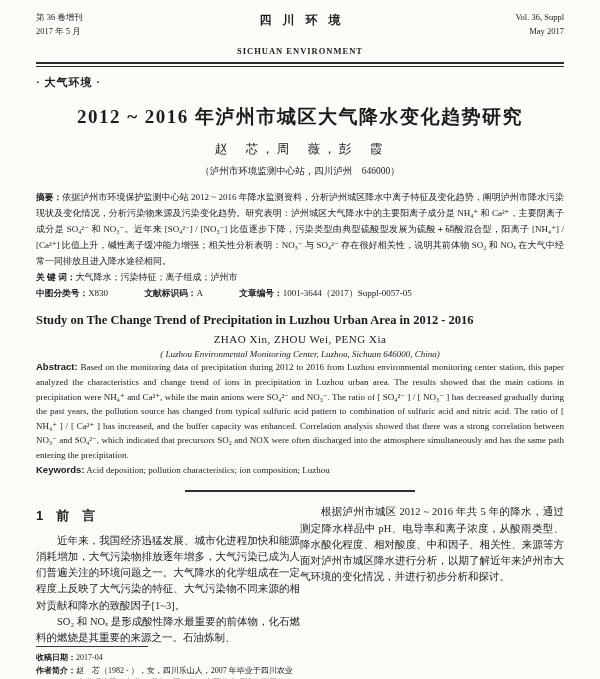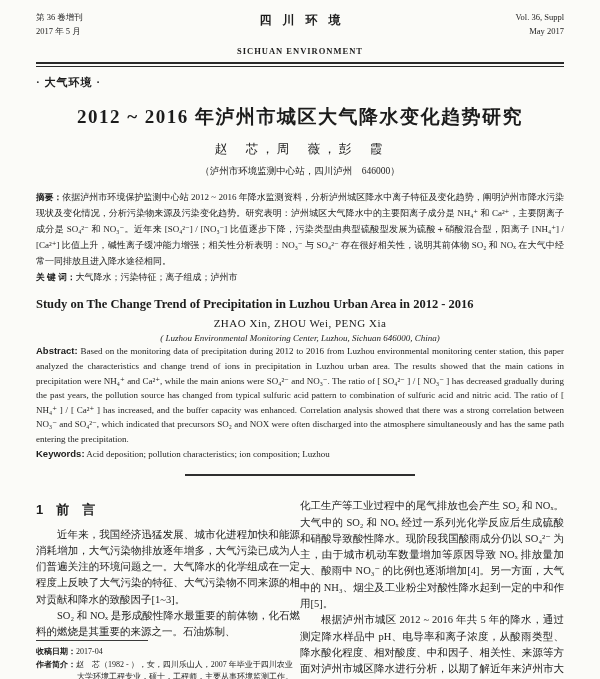--- a/index.html
+++ b/index.html
@@ -39,21 +39,21 @@
   .title-en { text-align: left; font-size: 12.5px; font-weight: bold; margin-top: 13px; }
   .authors-en { text-align: center; font-size: 11px; letter-spacing: .5px; margin-top: 5px; }
   .affil-en { text-align: center; font-size: 9px; font-style: italic; margin-top: 4px; }
   .abstract-en { font-size: 9px; line-height: 1.62; text-align: justify; }
   .abstract-en b, .kw-en b { font-family: "Liberation Sans", "DejaVu Sans", sans-serif; font-size: 9.5px; }
   .kw-en { font-size: 9px; margin-top: 2px; }
 
   .mid-rule { width: 230px; border-top: 2px solid #2f2f2f; margin: 15px auto 0 auto; }
 
   
-  .columns { display: flex; margin-top: 22px; flex: 1; min-height: 0; }
+  .columns { display: flex; margin-top: 12px; flex: 1; min-height: 0; }
   .col { flex: 1; font-size: 10.5px; line-height: 1.55; text-align: justify; }
   .col-left { display: flex; flex-direction: column; }
   .sec-heading { font-size: 13px; font-weight: bold; font-family: "Liberation Sans", "DejaVu Sans", sans-serif; margin: 2px 0 6px 0; }
   .body-para { text-indent: 2em; }
 
   
   .footnote { margin-top: auto; padding-bottom: 2px; }
   .footnote-rule { width: 112px; border-top: 1.2px solid #3a3a3a; margin-bottom: 5px; }
   .fn-line { font-size: 8px; line-height: 1.55; text-align: left; }
   .fn-line b { font-family: "Liberation Sans", "DejaVu Sans", sans-serif; }
@@ -84,20 +84,25 @@
   <div class="category">· 大气环境 ·</div>
 
   <h1 class="title-cn">2012 ~ 2016 年泸州市城区大气降水变化趋势研究</h1>
   <div class="authors-cn">赵　芯，周　薇，彭　霞</div>
   <div class="affil-cn">（泸州市环境监测中心站，四川泸州　646000）</div>
 
   <p class="abstract-cn"><b>摘要：</b><span>依据泸州市环境保护监测中心站 2012 ~ 2016 年降水监测资料，分析泸州城区降水中离子特征及变化趋势，阐明泸州市降水污染现状及变化情况，分析污染物来源及污染变化趋势。研究表明：泸州城区大气降水中的主要阳离子成分是 NH₄⁺ 和 Ca²⁺，主要阴离子成分是 SO₄²⁻ 和 NO₃⁻。近年来 [SO₄²⁻] / [NO₃⁻] 比值逐步下降，污染类型由典型硫酸型发展为硫酸＋硝酸混合型，阳离子 [NH₄⁺] / [Ca²⁺] 比值上升，碱性离子缓冲能力增强；相关性分析表明：NO₃⁻ 与 SO₄²⁻ 存在很好相关性，说明其前体物 SO₂ 和 NOₓ 在大气中经常一同排放且进入降水途径相同。</span></p>
 
   <p class="kw-cn"><b>关 键 词：</b><span>大气降水；污染特征；离子组成；泸州市</span></p>
 
+  <p class="clc-line">
+    <span class="clc-group"><b>中图分类号：</b><span>X830</span></span>
+    <span class="clc-group"><b>文献标识码：</b><span>A</span></span>
+    <span class="clc-group"><b>文章编号：</b><span>1001-3644（2017）Suppl-0057-05</span></span>
+  </p>
 
   <h2 class="title-en">Study on The Change Trend of Precipitation in Luzhou Urban Area in 2012  - 2016</h2>
   <div class="authors-en">ZHAO Xin,  ZHOU Wei,  PENG Xia</div>
   <div class="affil-en">( Luzhou Environmental Monitoring Center, Luzhou, Sichuan 646000, China)</div>
 
   <p class="abstract-en"><b>Abstract:</b> <span>Based on the monitoring data of precipitation during 2012 to 2016 from Luzhou environmental monitoring center station, this paper analyzed the characteristics and change trend of ions in precipitation in Luzhou urban area. The results showed that the main cations in precipitation were NH₄⁺ and Ca²⁺, while the main anions were SO₄²⁻ and NO₃⁻. The ratio of [ SO₄²⁻ ] / [ NO₃⁻ ] has decreased gradually during the past years, the pollution source has changed from typical sulfuric acid pattern to combination of sulfuric acid and nitric acid. The ratio of [ NH₄⁺ ] / [ Ca²⁺ ] has increased, and the buffer capacity was enhanced. Correlation analysis showed that there was a strong correlation between NO₃⁻ and SO₄²⁻, which indicated that precursors SO₂ and NOX were often discharged into the atmosphere simultaneously and has the same path entering the precipitation.</span></p>
 
   <p class="kw-en"><b>Keywords:</b> <span>Acid deposition; pollution characteristics; ion composition; Luzhou</span></p>
 
   <div class="mid-rule"></div>
@@ -109,18 +114,17 @@
       <p class="body-para">SO₂ 和 NOₓ 是形成酸性降水最重要的前体物，化石燃料的燃烧是其重要的来源之一。石油炼制、</p>
 
       <div class="footnote">
         <div class="footnote-rule"></div>
         <div class="fn-line"><b>收稿日期：</b><span>2017-04</span></div>
         <div class="fn-line fn-bio"><b>作者简介：</b><span>赵　芯（1982 - ），女，四川乐山人，2007 年毕业于四川农业大学环境工程专业，硕士，工程师，主要从事环境监测工作。</span></div>
       </div>
     </div>
 
     <div class="col col-right">
-      <p class="body-para" style="text-indent:0;">化工生产等工业过程中的尾气排放也会产生 SO₂ 和 NOₓ。大气中的 SO₂ 和 NOₓ 经过一系列光化学反应后生成硫酸和硝酸导致酸性降水。现阶段我国酸雨成分仍以 SO₄²⁻ 为主，由于城市机动车数量增加等原因导致 NOₓ 排放量加大、酸雨中 NO₃⁻ 的比例也逐渐增加[4]。另一方面，大气中的 NH₃、烟尘及工业粉尘对酸性降水起到一定的中和作用[5]。</p>
       <p class="body-para">根据泸州市城区 2012 ~ 2016 年共 5 年的降水，通过测定降水样品中 pH、电导率和离子浓度，从酸雨类型、降水酸化程度、相对酸度、中和因子、相关性、来源等方面对泸州市城区降水进行分析，以期了解近年来泸州市大气环境的变化情况，并进行初步分析和探讨。</p>
     </div>
   </div>
 
 </div>
 
 </body></html>

